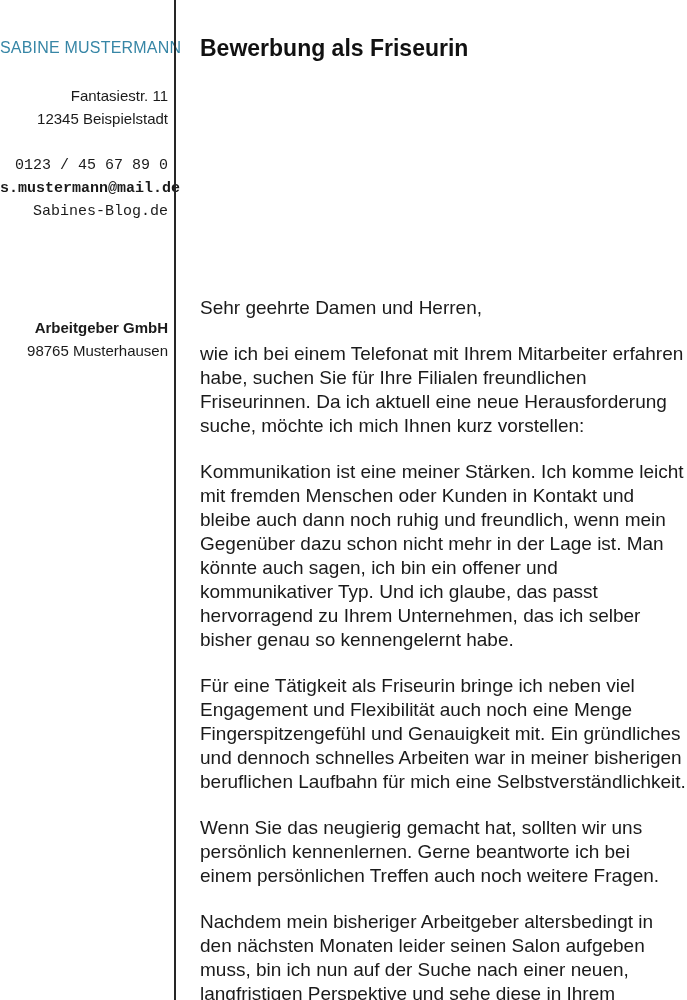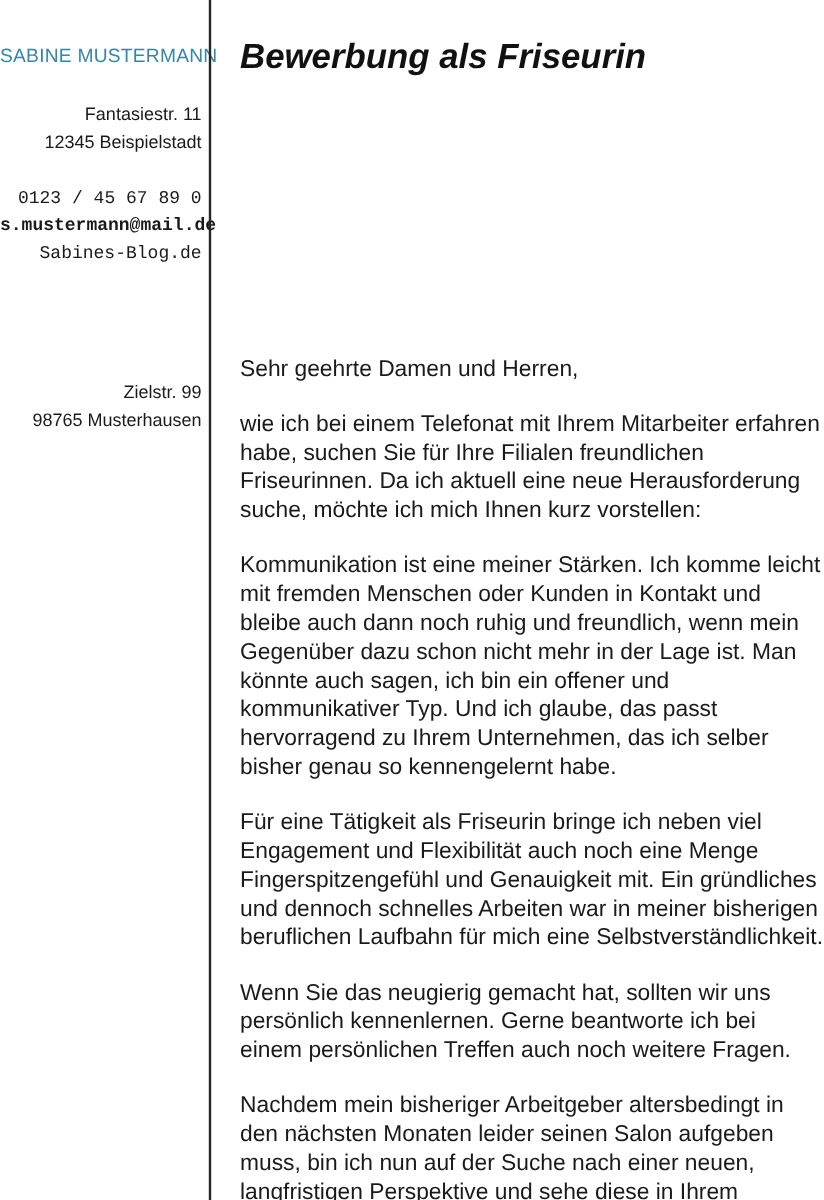--- a/index.html
+++ b/index.html
@@ -57,26 +57,25 @@
     position: absolute;
     left: 200px;
     top: 0;
     width: 486px;
   }
   .letter-title {
     position: absolute;
     left: 0;
     top: 34px;
     margin: 0;
-    font-size: 29px;
+    font-size: 23px;
     line-height: 28px;
     font-weight: bold;
     color: #111111;
     white-space: nowrap;
-    font-style: italic;
   }
   .letter-body {
     position: absolute;
     left: 0;
     top: 296px;
     width: 486px;
     font-size: 19px;
     line-height: 24px;
     color: #1a1a1a;
   }
@@ -97,21 +96,21 @@
       <span class="line">12345 Beispielstadt</span>
     </div>
 
     <div class="block sender-contact">
       <span class="line">0123 / 45 67 89 0</span>
       <span class="line bold">s.mustermann@mail.de</span>
       <span class="line">Sabines-Blog.de</span>
     </div>
 
     <div class="block recipient">
-      <span class="line">Zielstr. 99</span>
+      <span class="line bold">Arbeitgeber GmbH</span>
       <span class="line">98765 Musterhausen</span>
     </div>
 
   </div>
 
   <div class="divider"></div>
 
   <div class="main">
 
     <h1 class="letter-title">Bewerbung als Friseurin</h1>

